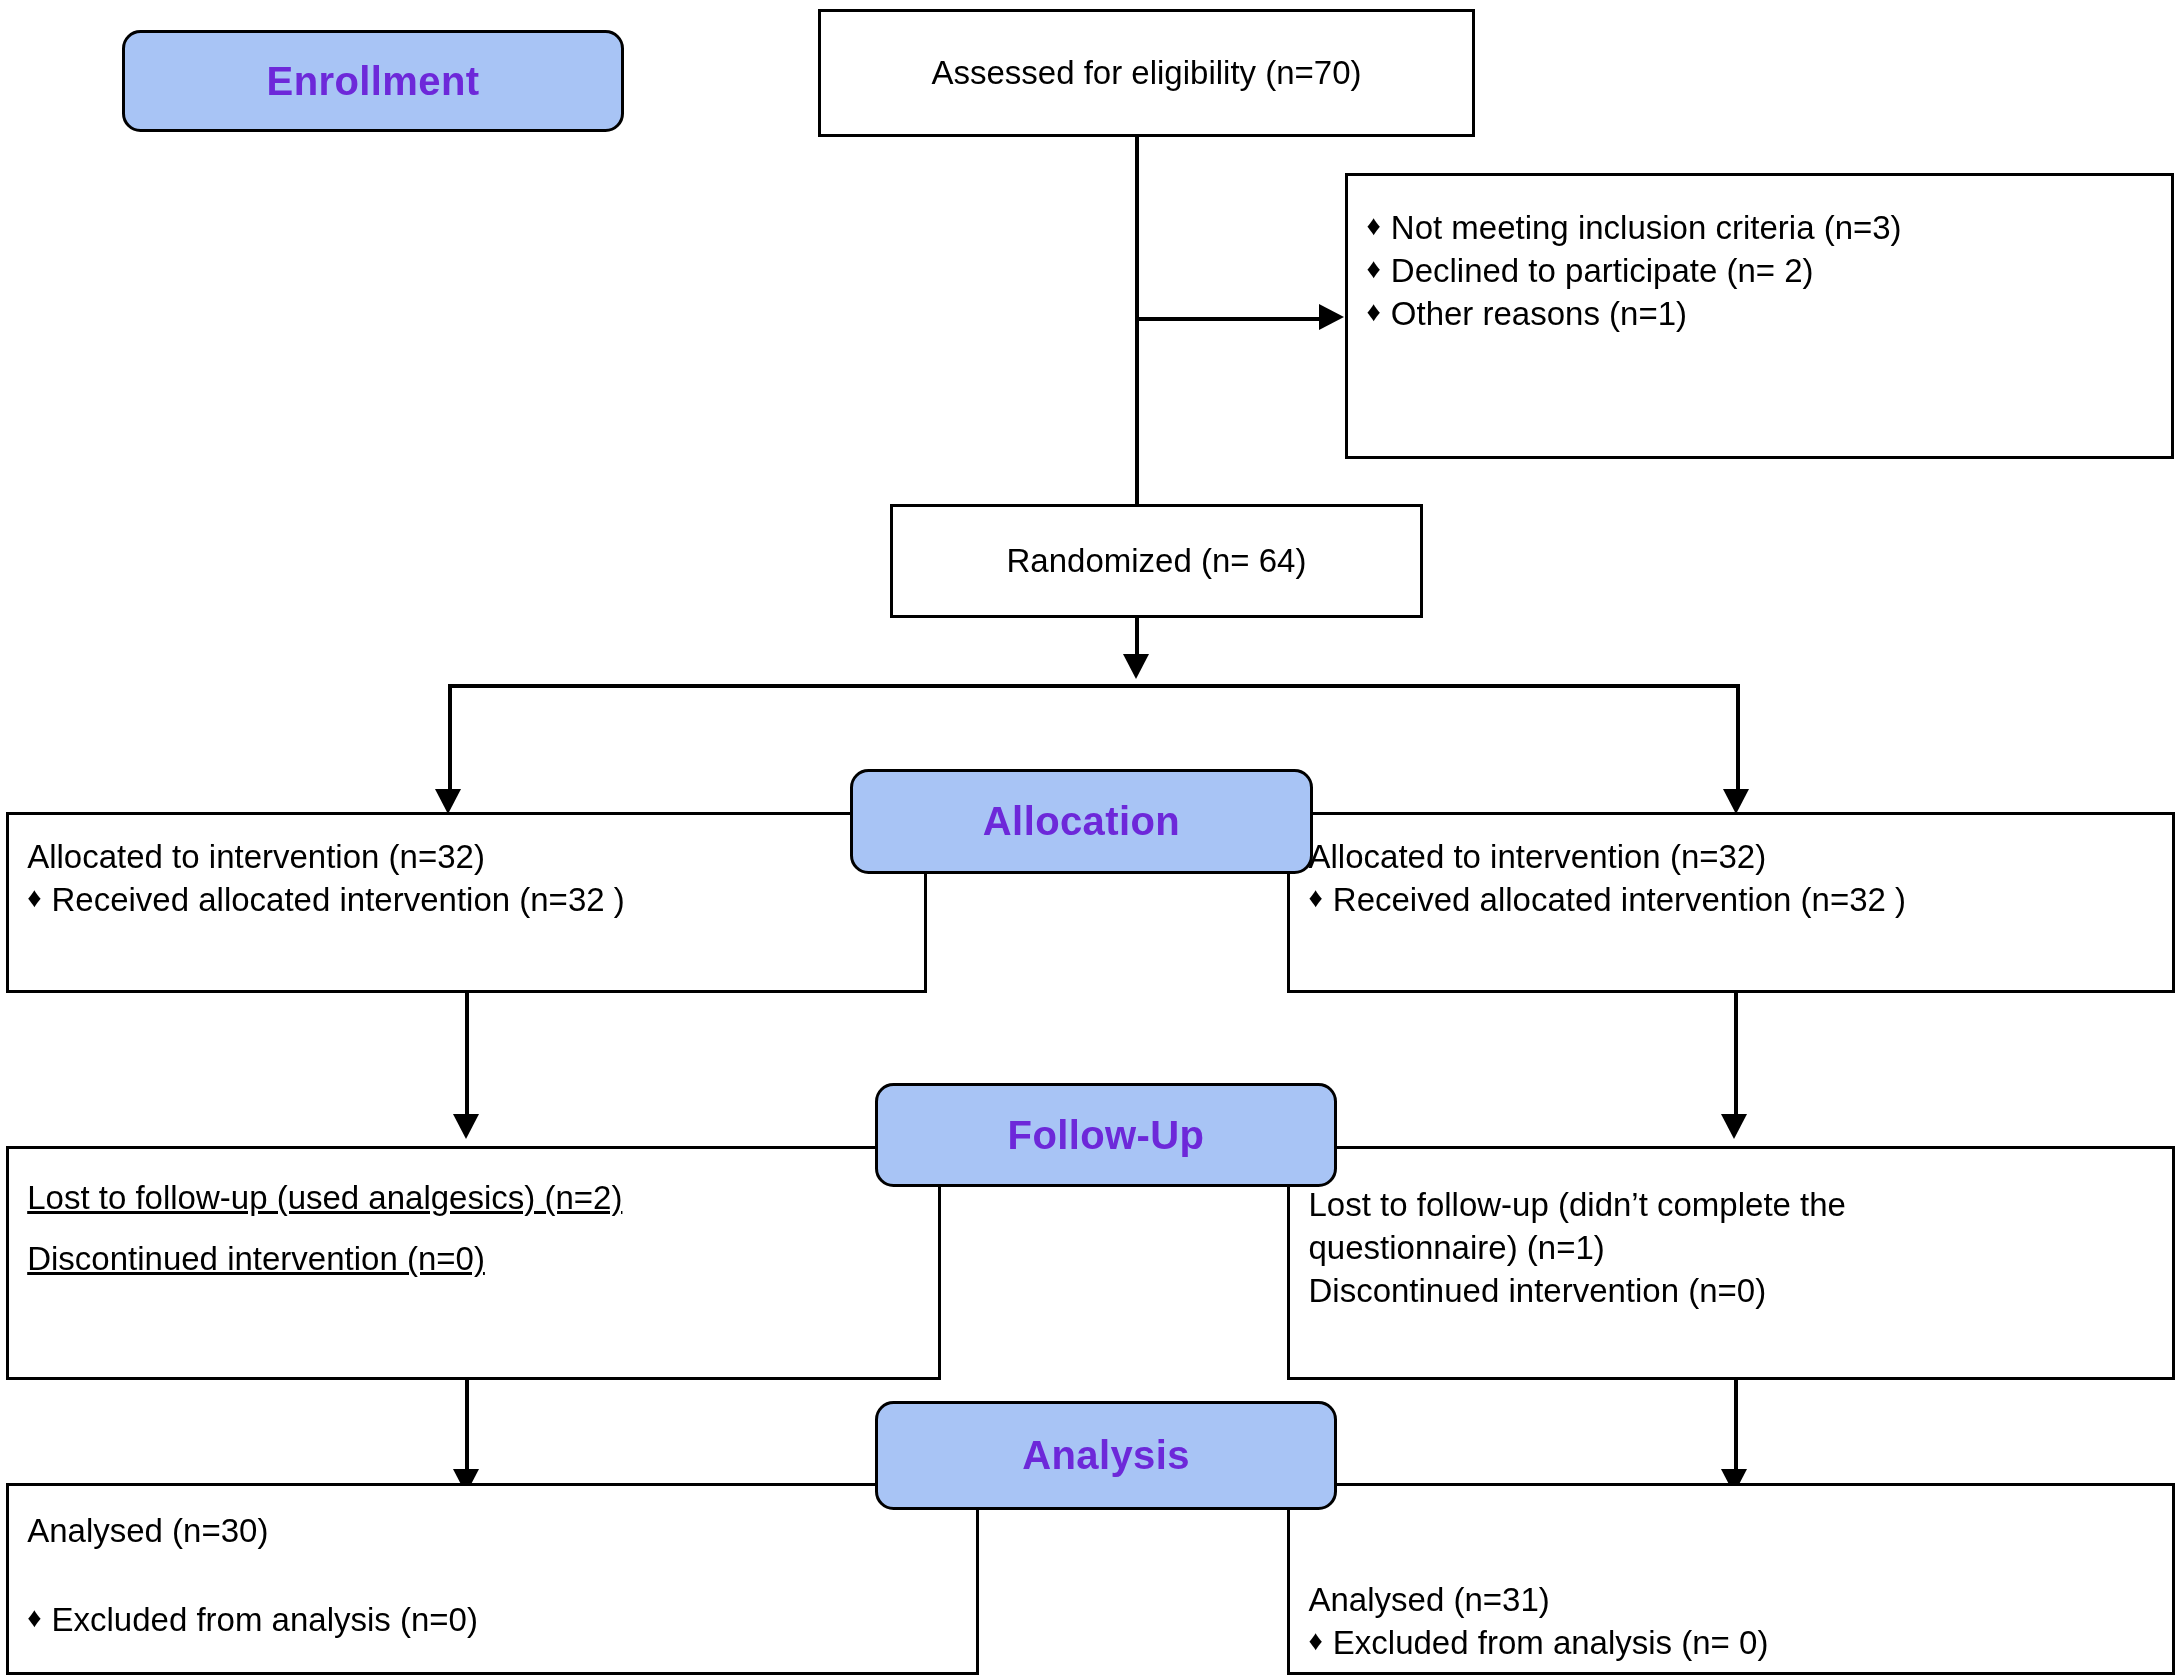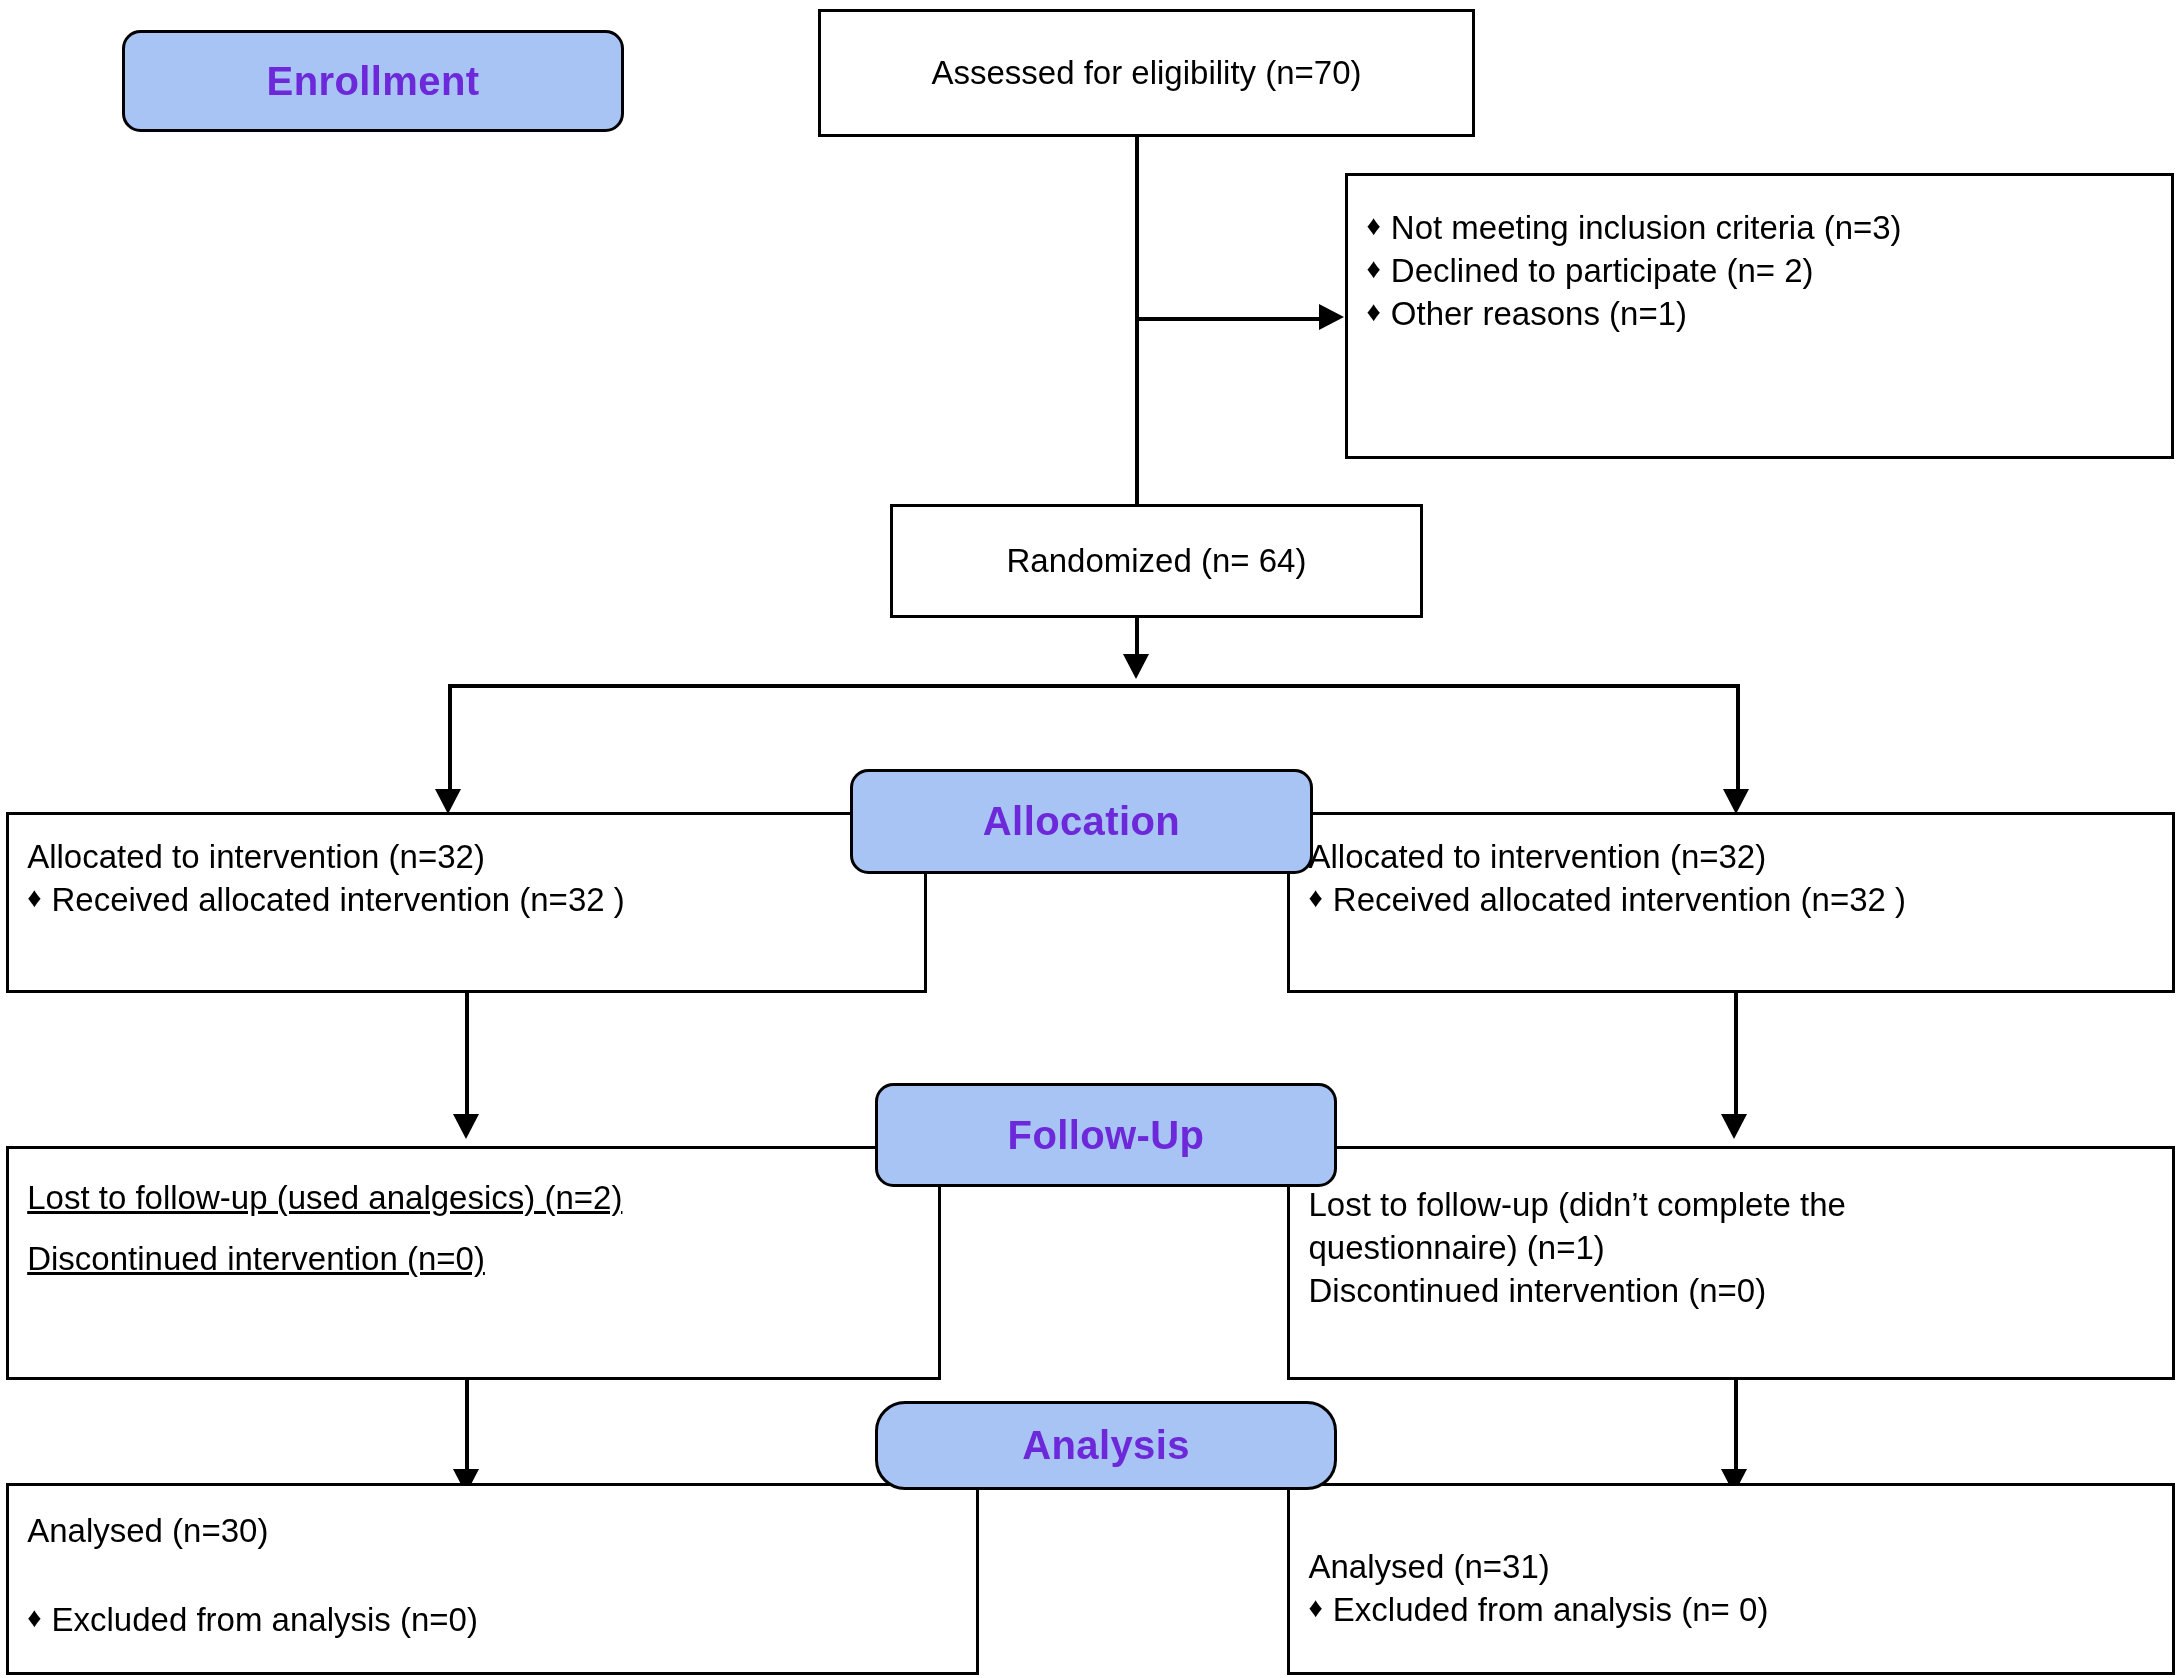--- a/index.html
+++ b/index.html
@@ -176,26 +176,26 @@
   <div class="arrow-down" style="left:1721px;top:1469px;"></div>
 
   <div class="box pad" style="left:5.7px;top:1483px;width:973px;height:192px;justify-content:flex-start;padding-top:24px;gap:46px;">
     <div class="line">Analysed (n=30)</div>
     <div class="bullet-line">
       <span class="dia">♦</span>
       <span>Excluded from analysis (n=0)</span>
     </div>
   </div>
 
-  <div class="box pad" style="left:1287px;top:1483px;width:888px;height:192px;justify-content:center;padding-top:26px;">
+  <div class="box pad" style="left:1287px;top:1483px;width:888px;height:192px;justify-content:flex-end;padding-top:26px;">
     <div class="line">Analysed (n=31)</div>
     <div class="bullet-line">
       <span class="dia">♦</span>
       <span>Excluded from analysis (n= 0)</span>
     </div>
   </div>
 
-  <div class="stage-label" style="left:875px;top:1401px;width:462px;height:89px;border-radius:30px;">
+  <div class="stage-label" style="left:875px;top:1401px;width:462px;height:109px;">
     <span>Analysis</span>
   </div>
 
 </div>
 
 
 </body></html>

